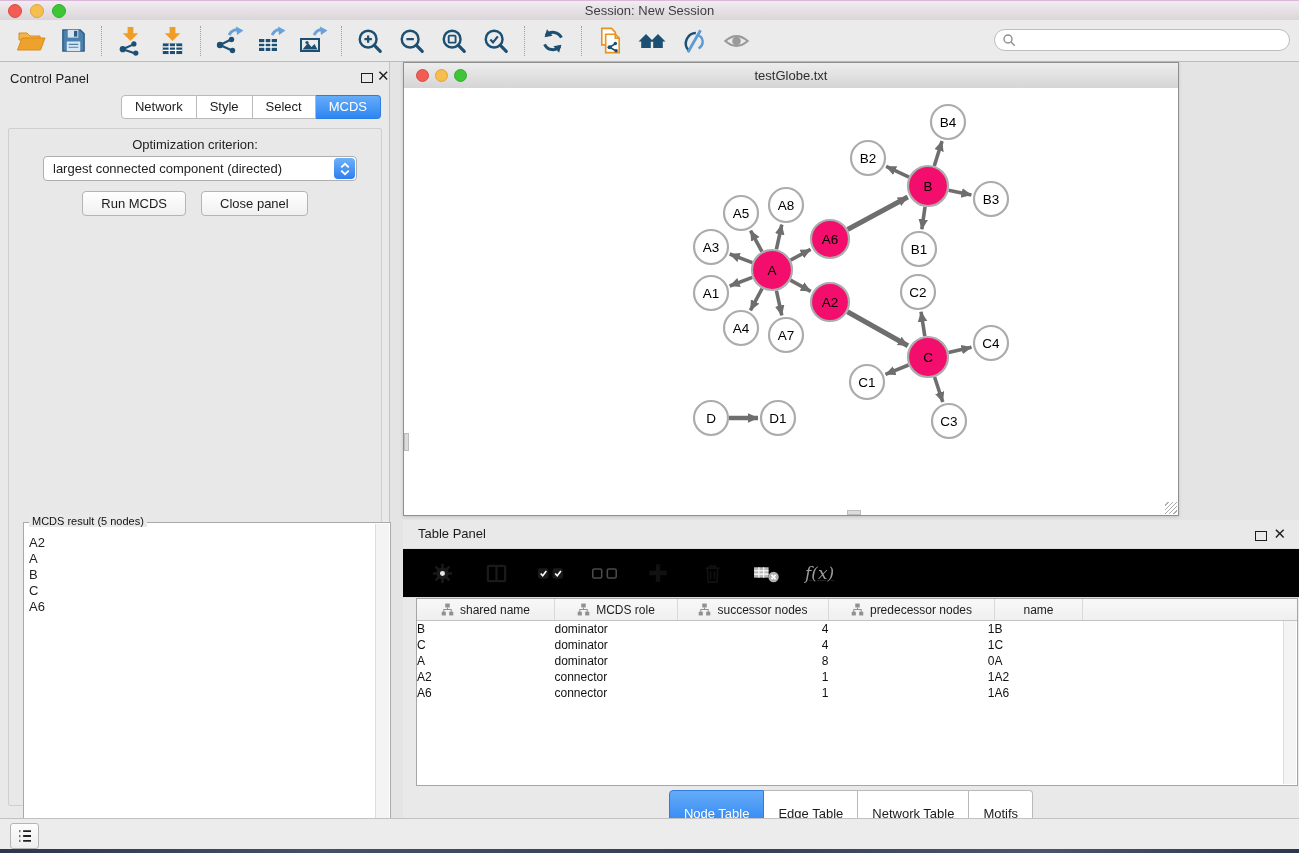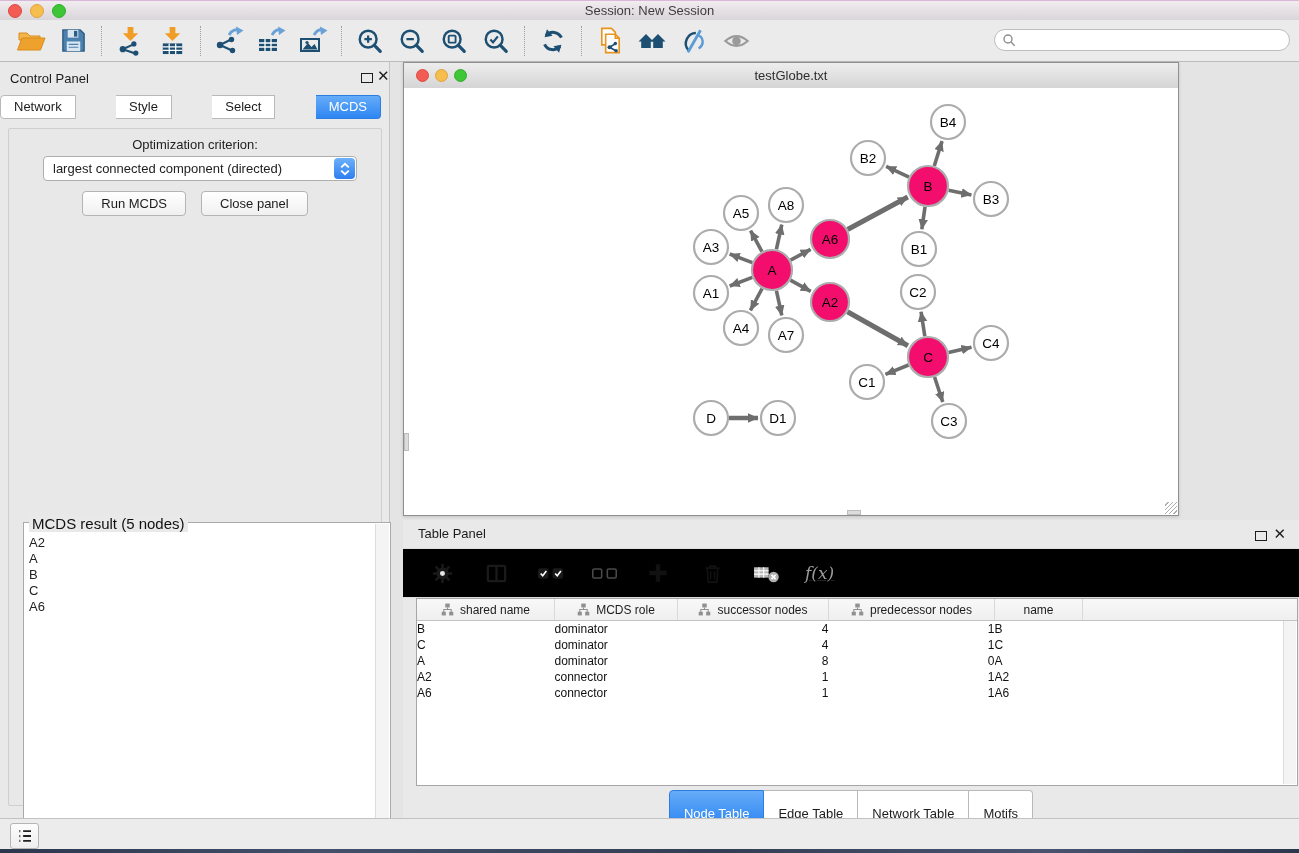--- a/index.html
+++ b/index.html
@@ -27,39 +27,39 @@
   .searchwrap{position:absolute;right:9px;top:29px;width:296px;height:22px;}
   .searchwrap input{width:100%;height:100%;box-sizing:border-box;border:1px solid #bdbdbd;border-radius:12px;
     padding:0 10px 0 26px;font-size:12px;background:#fff;outline:none;}
   .searchwrap svg{position:absolute;left:8px;top:4px;}
 
   
   .control-panel{left:0;top:62px;width:390px;height:756px;background:#e9e9e9;border-right:1px solid #c4c4c4;box-sizing:border-box;}
   .cp-header{position:absolute;left:10px;top:9px;font-size:13px;color:#1c1c1c;}
   .panel-float{position:absolute;top:11px;width:10px;height:8px;border:1.6px solid #1c1c1c;background:transparent;}
   .panel-close{position:absolute;top:7px;font-size:15px;font-weight:bold;color:#1c1c1c;line-height:14px;}
-  .ctabs{position:absolute;left:0;right:8px;top:33px;display:flex;justify-content:space-between;}
+  .ctabs{position:absolute;left:0;right:8px;top:33px;display:flex;justify-content:flex-end;}
   .ctab{padding:3px 13px 4px;font-size:13px;background:#fff;border:1px solid #b9b9b9;border-left:none;color:#1c1c1c;}
   .ctab:first-child{border-left:1px solid #b9b9b9;border-radius:4px 0 0 4px;}
   .ctab:last-child{border-radius:0 4px 4px 0;}
   .ctab.active{background:linear-gradient(#66acf8,#2e86f3);border-color:#2d7ce2;color:#fff;}
   .cp-card{position:absolute;left:8px;top:66px;width:374px;height:678px;background:#e8e8e8;
     border:1px solid #cfcfcf;border-radius:2px;box-sizing:border-box;}
   .opt-label{position:absolute;left:0;right:0;top:8px;text-align:center;font-size:13px;}
   .combo{position:absolute;left:34px;top:27px;width:314px;height:25px;background:#fff;border:1px solid #aeaeae;
     border-radius:4px;box-sizing:border-box;display:flex;align-items:center;}
   .combo-text{padding-left:9px;font-size:13px;flex:1;}
   .combo-step{width:21px;height:21px;margin-right:1px;border-radius:4px;
     background:linear-gradient(#6db1f9,#2e7ef0);display:flex;align-items:center;justify-content:center;}
   .btnrow{position:absolute;left:0;right:0;top:62px;display:flex;justify-content:center;gap:15px;}
   .pushbtn{height:23px;padding:0 18px;background:linear-gradient(#ffffff,#f0f0f0);border:1px solid #b4b4b4;
     border-radius:4px;font-size:13px;display:flex;align-items:center;color:#1c1c1c;}
   .result-box{position:absolute;left:14px;top:393px;width:368px;height:345px;background:#fff;
     border:1px solid #a9a9a9;box-sizing:border-box;}
-  .result-legend{position:absolute;left:5px;top:-8px;background:#e9e9e9;padding:0 3px;font-size:15px;color:#111;}
+  .result-legend{position:absolute;left:5px;top:-8px;background:#e9e9e9;padding:0 3px;font-size:11px;color:#111;}
   .result-list{position:absolute;left:2px;top:12px;right:15px;bottom:2px;overflow:hidden;font-size:13px;}
   .mcds-item{line-height:16px;padding-left:3px;}
   .result-scroll{position:absolute;right:1px;top:1px;bottom:1px;width:13px;background:#f4f4f4;border-left:1px solid #dcdcdc;}
 
   
   .net-frame{left:403px;top:62px;width:776px;height:454px;border:1px solid #8f8f8f;background:#5eead4;box-sizing:border-box;
     box-shadow:0 1px 3px rgba(0,0,0,0.15);}
   .net-titlebar{position:absolute;left:0;top:0;right:0;height:25px;background:linear-gradient(#ededed,#d5d5d5);
     border-bottom:1px solid #ababab;}
   .net-dots{position:absolute;left:12px;top:6px;display:flex;gap:6px;}

